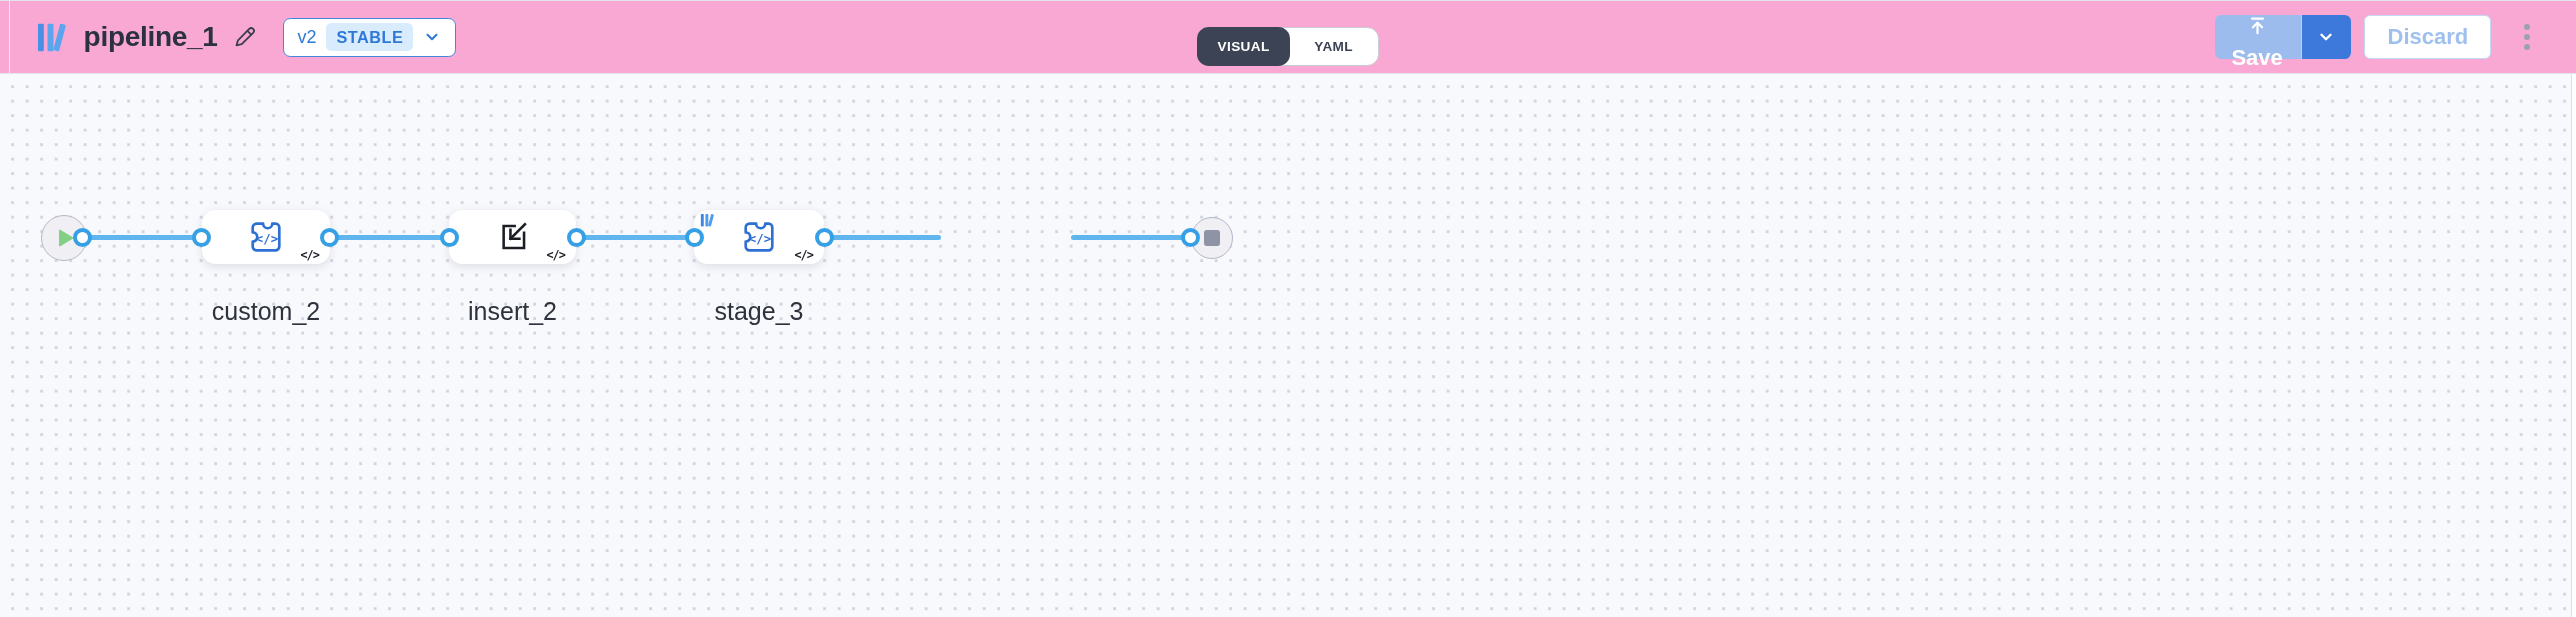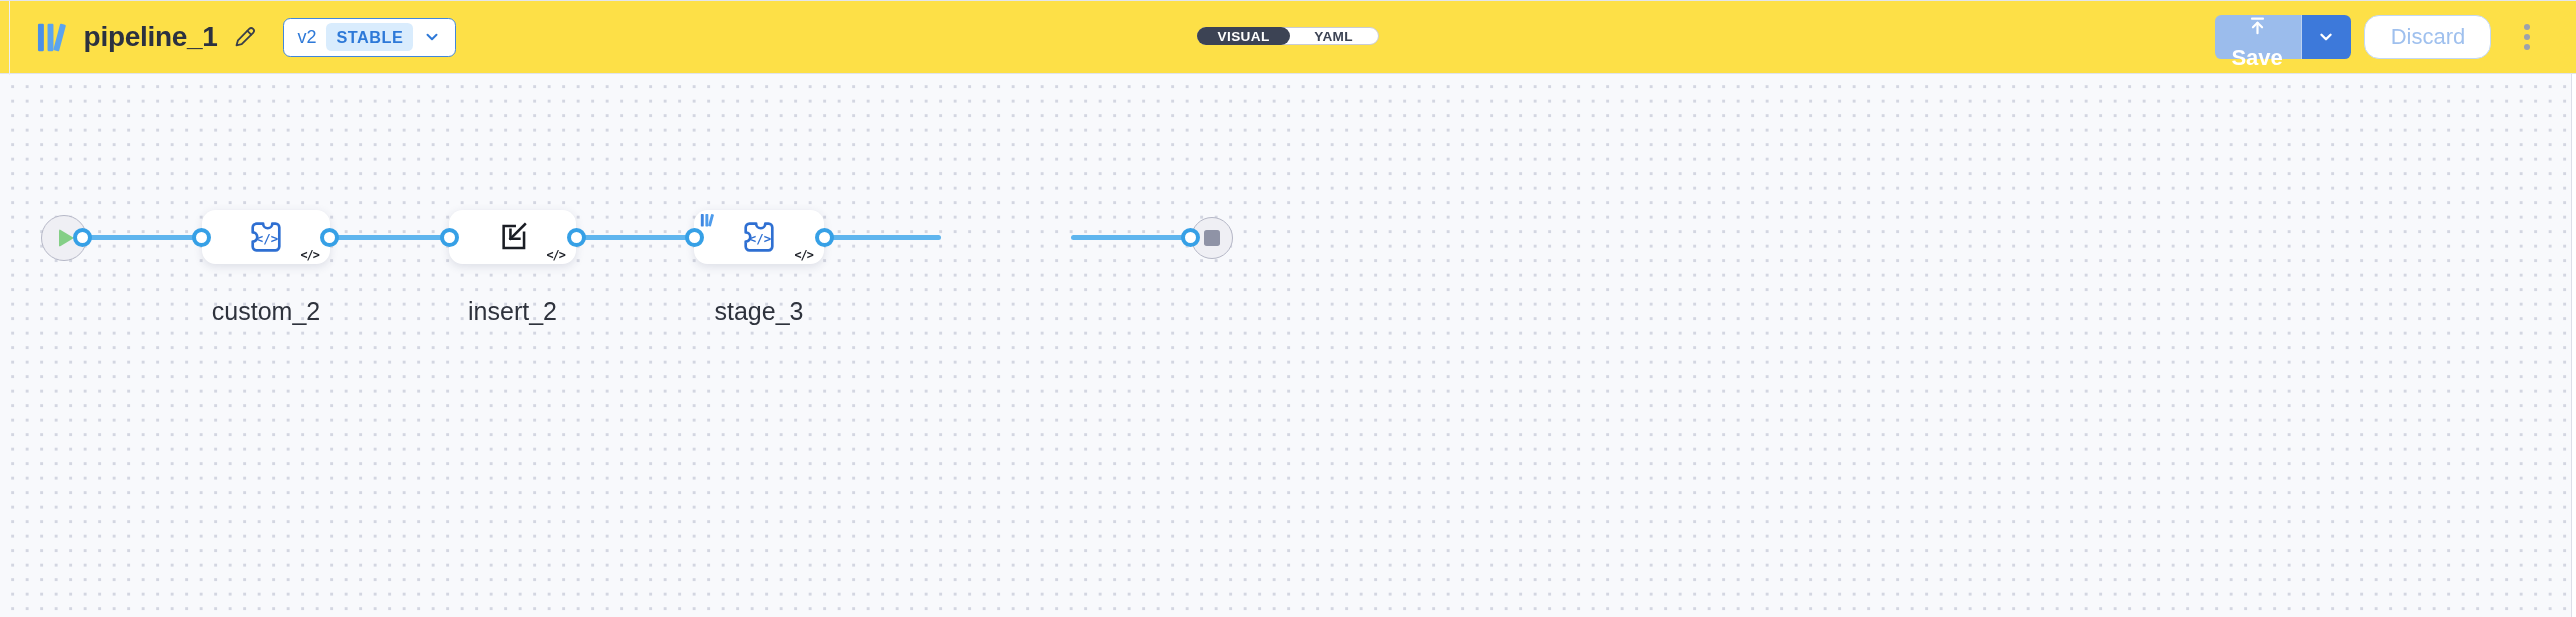--- a/index.html
+++ b/index.html
@@ -4,41 +4,41 @@
 <style>
   * { margin:0; padding:0; box-sizing:border-box; }
   html,body { width:2576px; height:617px; overflow:hidden; }
   body { font-family:"Liberation Sans", sans-serif; background:#fff; position:relative; }
 
   .app { position:relative; width:2576px; height:617px; }
 
   
   .header {
     position:absolute; left:0; top:0; width:2576px; height:74px;
-    background:#fde047; border-top:0.9px solid #e3e5ec; border-bottom:0.9px solid #e2e4ea;
+    background:#f9a8d4; border-top:0.9px solid #e3e5ec; border-bottom:0.9px solid #e2e4ea;
     display:flex; align-items:center; z-index:10;
   }
   .window-left-edge { position:absolute; left:9px; top:0; height:74px; width:0.9px; background:#eceef3; }
   .h-left { display:flex; align-items:center; margin-left:36px; }
   .page-title { font-size:28px; font-weight:bold; color:#2b3140; margin-left:13.6px; letter-spacing:-0.3px; }
   .edit-btn { margin-left:14.5px; background:none; border:none; cursor:pointer; display:flex; align-items:center; }
 
   .version-btn {
     margin-left:25.4px; height:39px; display:flex; align-items:center; gap:10px;
     background:#fff; border:1.4px solid #4186dc; border-radius:7.3px; padding:0 13.6px; cursor:pointer;
   }
   .version-label { font-size:18px; color:#2e79d8; }
   .status-badge {
     background:#d9ecfd; color:#2e79d8; font-size:16.3px; font-weight:bold;
     letter-spacing:0.5px; padding:4.5px 10px; border-radius:5.4px;
   }
 
   .view-toggle {
     position:absolute; left:50%; top:26px; transform:translateX(-50%);
-    width:182px; height:18px; border:0.9px solid #c9ccd6; border-radius:11.8px;
+    width:182px; height:39px; border:0.9px solid #c9ccd6; border-radius:11.8px;
     background:#fff; display:flex; align-items:stretch;
   }
   .toggle-seg {
     flex:1; display:flex; align-items:center; justify-content:center;
     font-size:13.6px; font-weight:bold; letter-spacing:0.4px; color:#3c4354;
     border:none; background:transparent; cursor:pointer; border-radius:11.8px;
   }
   .toggle-seg.active { background:#3c4354; color:#ffffff; margin:-0.9px; flex:0 0 93px; }
 
   .h-right { margin-left:auto; margin-right:42px; display:flex; align-items:center; }
@@ -47,22 +47,22 @@
     display:flex; align-items:center; gap:9px; background:#9bbcec; border:none;
     border-radius:6.4px 0 0 6.4px; color:#fff; font-size:22px; font-weight:bold;
     padding:0 18px 0 16.3px; cursor:default;flex-direction:column;
   }
   .save-caret {
     width:50px; background:#3d79da; border:none; border-left:0.9px solid #bcd2f1;
     border-radius:0 6.4px 6.4px 0; display:flex; align-items:center; justify-content:center; cursor:pointer;
   }
   .discard-btn {
     margin-left:13.6px; height:44px; width:127px; background:#fff;
-    border:1.4px solid #c3d8f4; border-radius:15px; color:#9fc0ee;
-    font-size:22px; font-weight:normal; cursor:default;
+    border:1.4px solid #c3d8f4; border-radius:6px; color:#9fc0ee;
+    font-size:22px; font-weight:bold; cursor:default;
   }
   .kebab-btn { margin-left:29px; background:none; border:none; cursor:pointer; padding:3.6px; display:flex; flex-direction:column; gap:3.6px; }
   .kebab-btn i { width:6.4px; height:6.4px; border-radius:50%; background:#9ba1ad; display:block; }
 
   
   .canvas {
     position:absolute; left:0; top:74px; width:2571px; height:543px;
     background-color:#f8f9fc;
     background-image:radial-gradient(circle, #d3d6e1 1.5px, rgba(0,0,0,0) 1.6px);
     background-size:14.5px 14.5px; background-position:5.4px 5.4px;

